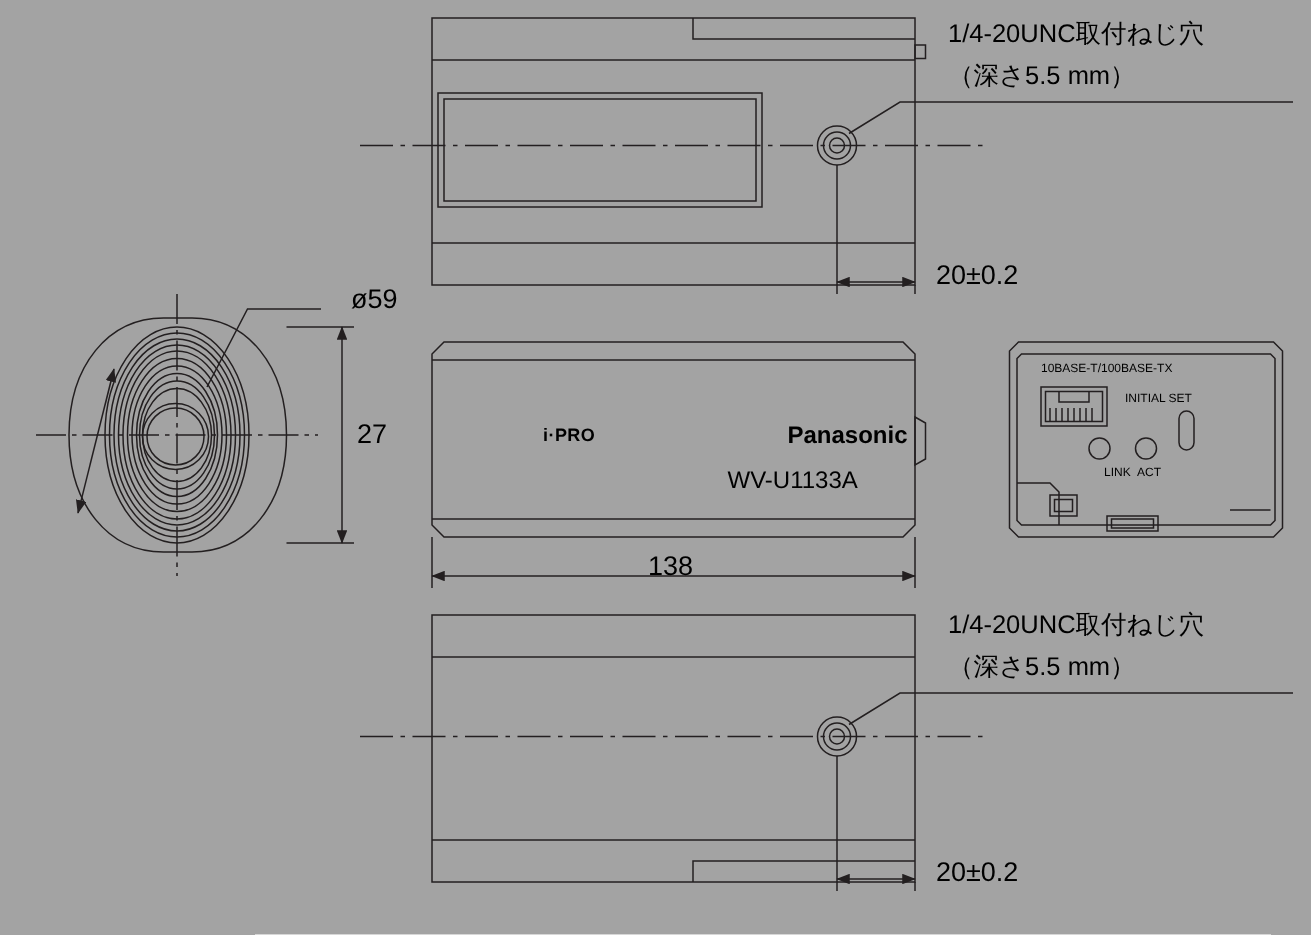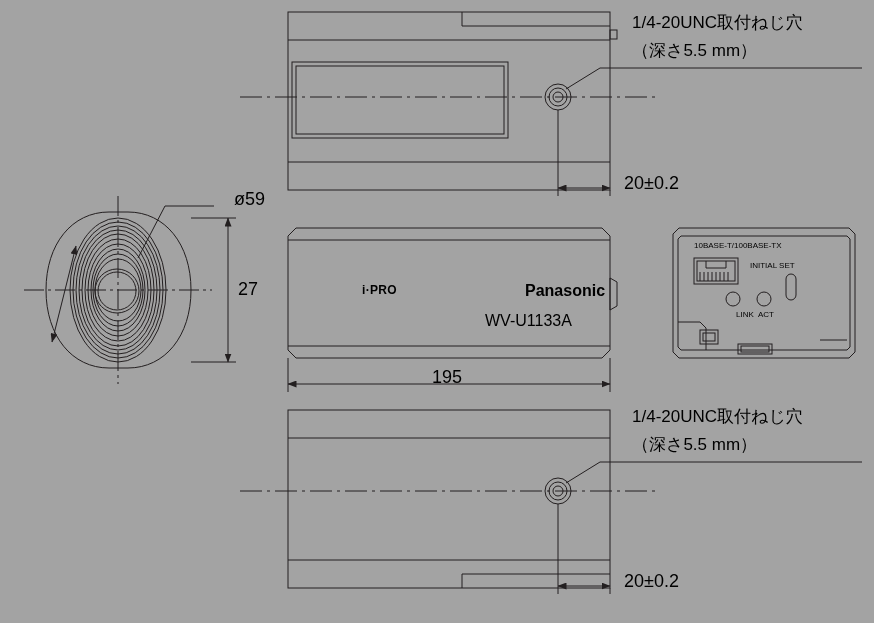--- a/index.html
+++ b/index.html
@@ -222,21 +222,21 @@
   <div class="lbl lbl-dim" style="left:200px; top:188px;margin-left:34px;">ø59</div>
 
   <div class="lbl lbl-dim" style="left:238px; top:278px;">27</div>
 
   <div class="lbl lbl-ipro" style="left:328px; top:283px;">i·PRO</div>
 
   <div class="lbl lbl-brand" style="left:485px; top:281px;margin-left:40px;">Panasonic</div>
 
   <div class="lbl lbl-model" style="left:485px; top:311px;">WV-U1133A</div>
 
-  <div class="lbl lbl-dim" style="left:432px; top:366px;">195</div>
+  <div class="lbl lbl-dim" style="left:432px; top:366px;">138</div>
 
   <div class="lbl lbl-tiny" style="left:694px; top:241px;">10BASE-T/100BASE-TX</div>
 
   <div class="lbl lbl-tiny" style="left:750px; top:261px;">INITIAL SET</div>
 
   <div class="lbl lbl-tiny" style="left:758px; top:310px;">ACT</div>
 
   <div class="lbl lbl-tiny" style="left:736px; top:310px;">LINK</div>
 
   <div class="lbl lbl-jp" style="left:632px; top:406px;">1/4-20UNC取付ねじ穴</div>

